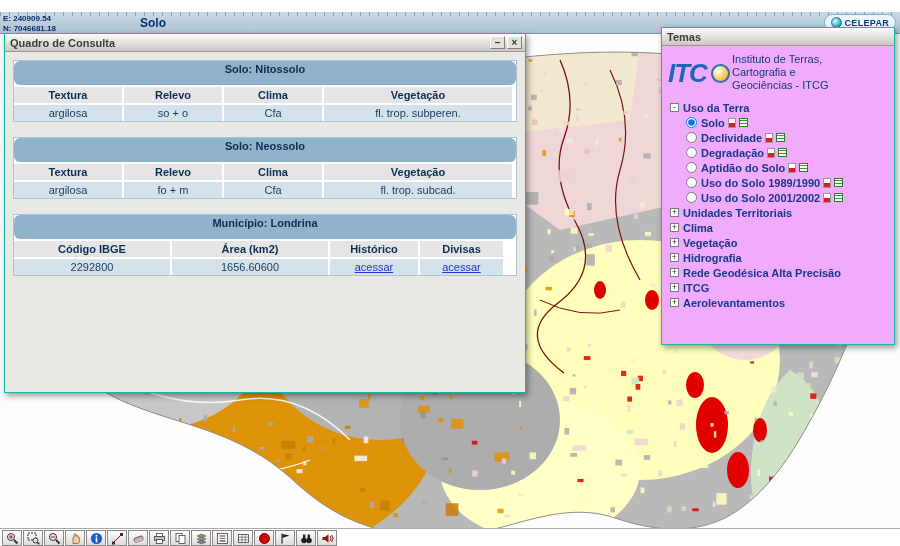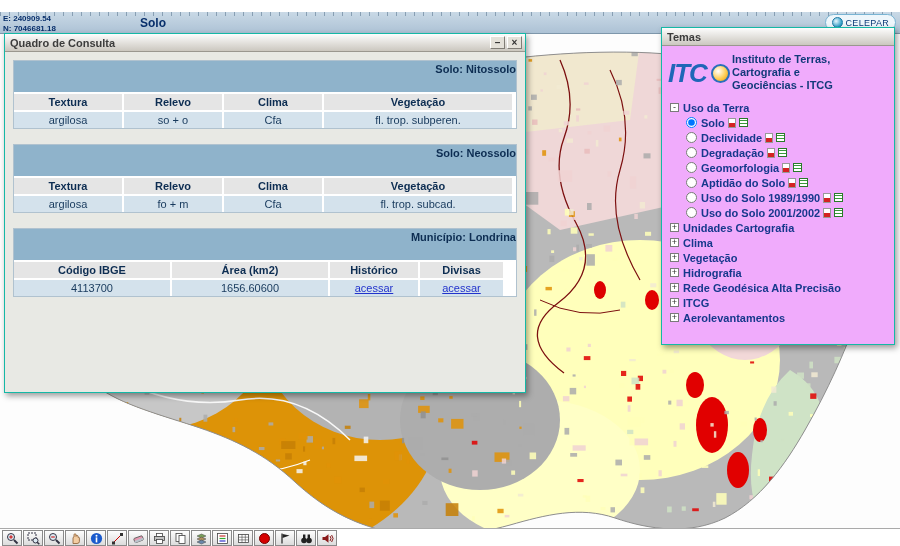--- a/index.html
+++ b/index.html
@@ -10,57 +10,57 @@
   .topbar{position:absolute;left:0;top:12px;width:900px;height:22px;
     background:linear-gradient(#c9d9e6,#adc2d5);border-bottom:1px solid #7e97ab;}
   .topbar .ticks{position:absolute;left:0;top:0;width:100%;height:4px;
     background:repeating-linear-gradient(90deg,#54718b 0 1px,transparent 1px 9px);opacity:.55;}
   .coords{position:absolute;left:3px;top:2px;font-size:8px;font-weight:bold;color:#082f6b;line-height:1.25;}
   .mapTitle{position:absolute;left:140px;top:4px;font-size:12px;font-weight:bold;color:#082f6b;}
   .celepar{position:absolute;right:4px;top:2px;height:17px;display:flex;align-items:center;gap:3px;
     background:#eef6fb;border:1px solid #79b4d3;border-radius:9px;padding:0 6px;cursor:pointer;}
   .celepar .swirl{width:11px;height:11px;border-radius:50%;
     background:radial-gradient(circle at 35% 35%,#e8f6fd,#2e9ec7 70%,#16688a);border:1px solid #1c7aa5;}
-  .celepar .ctext{font-size:9px;font-weight:normal;color:#0b3a78;letter-spacing:.3px;}
+  .celepar .ctext{font-size:9px;font-weight:bold;color:#0b3a78;letter-spacing:.3px;}
 
   
   .mapWrap{position:absolute;left:0;top:22px;width:900px;height:506px;background:#fdfdfd;}
 
   
   .win{position:absolute;background:#e8e9e4;border:1px solid #14b8a6;box-shadow:2px 3px 6px rgba(0,0,0,.38);}
   .win-title{height:18px;display:flex;align-items:center;background:linear-gradient(#fdfdfd,#cbc7bf);
     border-bottom:1px solid #9a978f;padding:0 3px;font-size:11px;font-weight:bold;color:#3c3c3c;cursor:default;}
   .win-title .t{flex:1;padding-left:2px;}
   .winbtn{width:15px;height:13px;margin-left:2px;display:flex;align-items:center;justify-content:center;
     background:#e4e1d9;border:1px solid;border-color:#fff #807d76 #807d76 #fff;
     font-size:10px;line-height:10px;color:#333;cursor:pointer;}
 
   
   .qbody{padding:8px;}
   .qtable{background:#fff;border:1px solid #b0c2cf;margin-bottom:15px;}
-  .qhead{height:31px;line-height:16px;text-align:right;background:#8fb3cb;color:#0d2d52;
-    font-size:11px;font-weight:bold;margin-bottom:2px;}
+  .qhead{height:24px;line-height:16px;text-align:center;background:#8fb3cb;color:#0d2d52;
+    font-size:11px;font-weight:bold;margin-bottom:2px;border-radius:6px;}
   .qrow{display:flex;margin-bottom:2px;}
   .qrow:last-child{margin-bottom:0;}
   .qcell{height:16px;line-height:16px;text-align:center;font-size:11px;border-right:2px solid #fff;overflow:hidden;}
   .qcell:last-child{border-right:none;}
   .qcell.h{background:#e5e5e5;color:#0d2d52;font-weight:bold;}
   .qcell.v{background:#d4e2ec;color:#17395c;}
   .qcell a{color:#2233cc;text-decoration:underline;cursor:pointer;}
   .soil .c1{width:110px}.soil .c2{width:100px}.soil .c3{width:100px}.soil .c4{width:188px}
   .muni .c1{width:158px}.muni .c2{width:158px}.muni .c3{width:90px}.muni .c4{width:83px}
 
   
   .themes{left:661px;top:27px;width:234px;height:318px;background:#f0abfc;}
   .logoRow{display:flex;align-items:center;gap:0;padding:7px 4px 4px 6px;}
   .itc-logo{position:relative;width:64px;height:38px;flex:0 0 auto;}
   .itc-text{font-size:26px;font-weight:bold;font-style:italic;color:#1f66b8;letter-spacing:-1px;line-height:38px;}
   .itc-globe{position:absolute;right:2px;top:10px;width:19px;height:19px;border-radius:50%;
     background:radial-gradient(circle at 35% 35%,#fff,#ffce54 55%,#e8920a);border:2px solid #2a6ebb;}
-  .orgText{font-size:11px;font-weight:bold;color:#123a7a;line-height:13px;}
+  .orgText{font-size:11px;font-weight:normal;color:#123a7a;line-height:13px;}
   .tree{padding:4px 0 0 8px;font-size:11px;font-weight:bold;color:#16388c;}
   .tnode{display:flex;align-items:center;height:15px;gap:4px;cursor:pointer;}
   .expander{flex:0 0 auto;width:9px;height:9px;background:#fff;border:1px solid #7a7a7a;
     font-size:9px;font-weight:normal;line-height:7px;text-align:center;color:#333;cursor:pointer;}
   .tchildren{padding-left:16px;}
   .tchild{display:flex;align-items:center;height:15px;gap:3px;cursor:pointer;}
   .tchild input[type=radio]{width:11px;height:11px;margin:0 1px 0 0;cursor:pointer;}
   .ic-pdf{flex:0 0 auto;width:8px;height:10px;border:1px solid #999;
     background:linear-gradient(#fff 45%,#d42222 45%);cursor:pointer;}
   .ic-leg{flex:0 0 auto;width:9px;height:9px;border:1px solid #2a7a2a;
@@ -886,21 +886,21 @@
 
       <div class="qtable muni">
         <div class="qhead">Município: Londrina</div>
         <div class="qrow">
           <div class="qcell h c1">Código IBGE</div>
           <div class="qcell h c2">Área (km2)</div>
           <div class="qcell h c3">Histórico</div>
           <div class="qcell h c4">Divisas</div>
         </div>
         <div class="qrow">
-          <div class="qcell v c1">4113700</div>
+          <div class="qcell v c1">2292800</div>
           <div class="qcell v c2">1656.60600</div>
           <div class="qcell v c3">
             <a>acessar</a>
           </div>
           <div class="qcell v c4">
             <a>acessar</a>
           </div>
         </div>
       </div>
 
@@ -942,47 +942,41 @@
           <span class="ic-leg"></span>
         </div>
         <div class="tchild">
           <input type="radio" name="tema" style="">
           <span>Degradação</span>
           <span class="ic-pdf"></span>
           <span class="ic-leg"></span>
         </div>
         <div class="tchild">
           <input type="radio" name="tema" style="">
-          <span>Geomorfologia</span>
-          <span class="ic-pdf"></span>
-          <span class="ic-leg"></span>
-        </div>
-        <div class="tchild">
-          <input type="radio" name="tema" style="">
           <span>Aptidão do Solo</span>
           <span class="ic-pdf"></span>
           <span class="ic-leg"></span>
         </div>
         <div class="tchild">
           <input type="radio" name="tema" style="">
           <span>Uso do Solo 1989/1990</span>
           <span class="ic-pdf"></span>
           <span class="ic-leg"></span>
         </div>
         <div class="tchild">
           <input type="radio" name="tema" style="">
           <span>Uso do Solo 2001/2002</span>
           <span class="ic-pdf"></span>
           <span class="ic-leg"></span>
         </div>
       </div>
 
       <div class="tnode">
         <span class="expander">+</span>
-        <span>Unidades Cartografia</span>
+        <span>Unidades Territoriais</span>
       </div>
       <div class="tnode">
         <span class="expander">+</span>
         <span>Clima</span>
       </div>
       <div class="tnode">
         <span class="expander">+</span>
         <span>Vegetação</span>
       </div>
       <div class="tnode">

